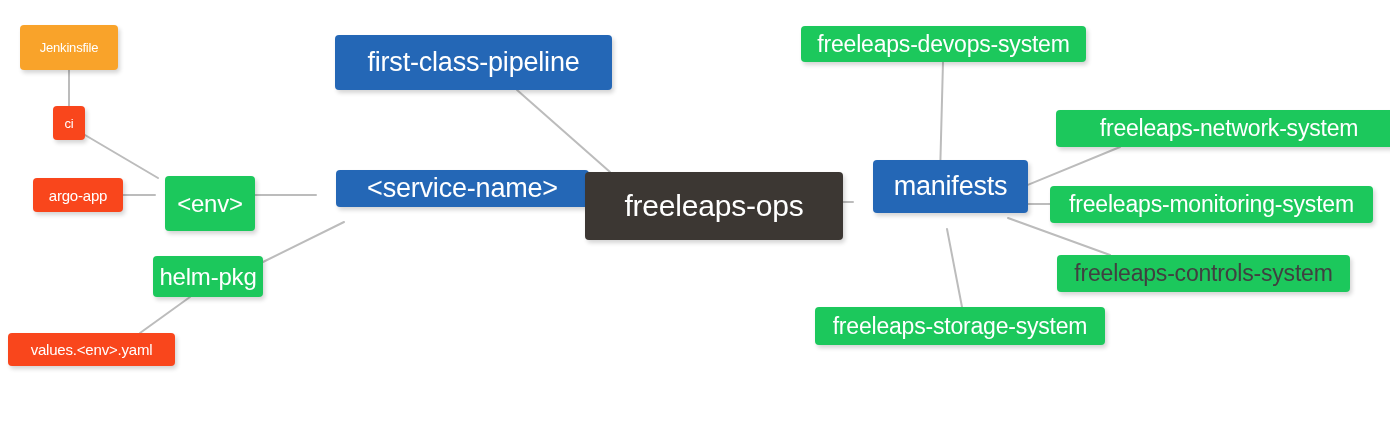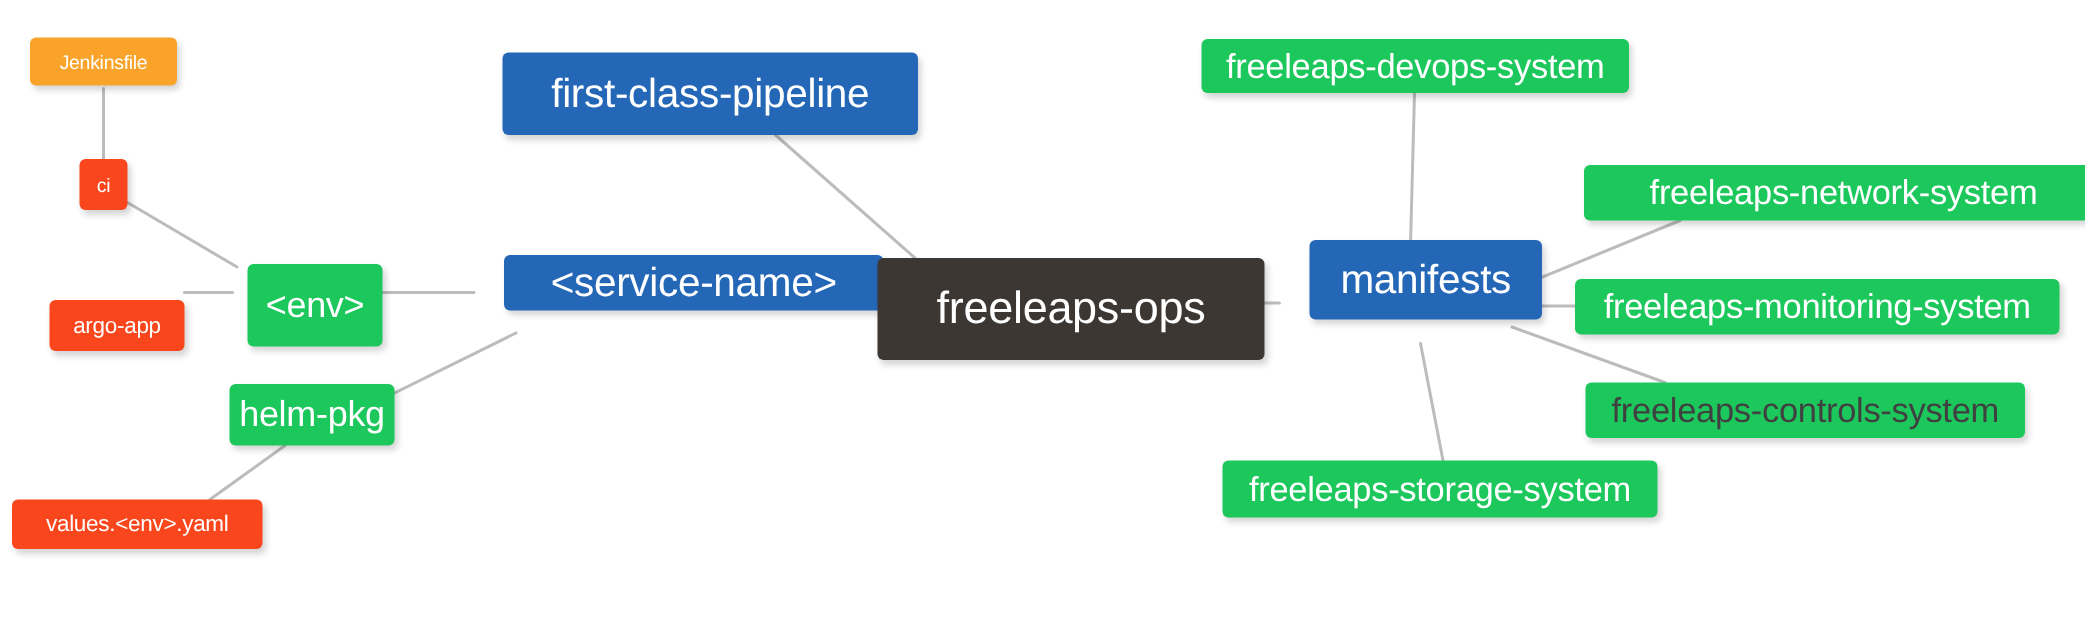--- a/index.html
+++ b/index.html
@@ -64,27 +64,27 @@
       <line x1="517" y1="90" x2="610" y2="172" stroke="#bcbcbc" stroke-width="2" stroke-linecap="round"></line>
       <line x1="569" y1="197" x2="585" y2="200" stroke="#bcbcbc" stroke-width="2" stroke-linecap="round"></line>
       <line x1="843" y1="202" x2="853" y2="202" stroke="#bcbcbc" stroke-width="2" stroke-linecap="round"></line>
       <line x1="940" y1="176" x2="943" y2="62" stroke="#bcbcbc" stroke-width="2" stroke-linecap="round"></line>
       <line x1="1008" y1="193" x2="1120" y2="147" stroke="#bcbcbc" stroke-width="2" stroke-linecap="round"></line>
       <line x1="1008" y1="204" x2="1050" y2="204" stroke="#bcbcbc" stroke-width="2" stroke-linecap="round"></line>
       <line x1="1008" y1="218" x2="1110" y2="255" stroke="#bcbcbc" stroke-width="2" stroke-linecap="round"></line>
       <line x1="947" y1="229" x2="962" y2="307" stroke="#bcbcbc" stroke-width="2" stroke-linecap="round"></line>
     </svg>
   <div id="node-layer">
-      <div class="node sz-tiny" style="left: 20px; top: 25px; width: 98px; height: 32px; background: rgb(249, 163, 42); color: rgb(255, 255, 255);">
+      <div class="node sz-tiny" style="left: 20px; top: 25px; width: 98px; height: 45px; background: rgb(249, 163, 42); color: rgb(255, 255, 255);">
         <span class="node-label">Jenkinsfile</span>
       </div>
       <div class="node sz-tiny" style="left: 53px; top: 106px; width: 32px; height: 34px; background: rgb(249, 70, 28); color: rgb(255, 255, 255);">
         <span class="node-label">ci</span>
       </div>
-      <div class="node sz-small" style="left: 33px; top: 178px; width: 90px; height: 34px; background: rgb(249, 70, 28); color: rgb(255, 255, 255); margin-top: 22px;">
+      <div class="node sz-small" style="left: 33px; top: 178px; width: 90px; height: 34px; background: rgb(249, 70, 28); color: rgb(255, 255, 255);">
         <span class="node-label">argo-app</span>
       </div>
       <div class="node sz-l2" style="left: 165px; top: 176px; width: 90px; height: 55px; background: rgb(28, 200, 92); color: rgb(255, 255, 255);">
         <span class="node-label">&lt;env&gt;</span>
       </div>
       <div class="node sz-l2" style="left: 153px; top: 256px; width: 110px; height: 41px; background: rgb(28, 200, 92); color: rgb(255, 255, 255);">
         <span class="node-label">helm-pkg</span>
       </div>
       <div class="node sz-small" style="left: 8px; top: 333px; width: 167px; height: 33px; background: rgb(249, 70, 28); color: rgb(255, 255, 255);">
         <span class="node-label">values.&lt;env&gt;.yaml</span>

